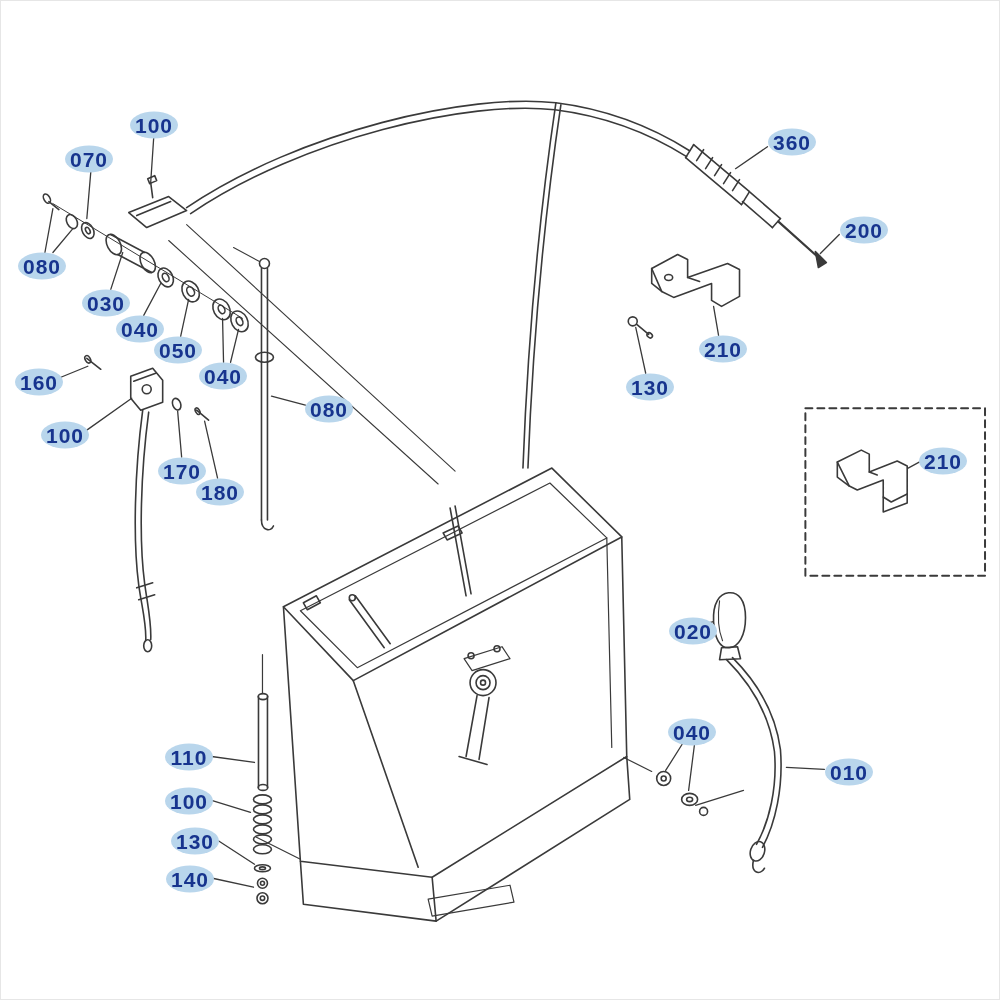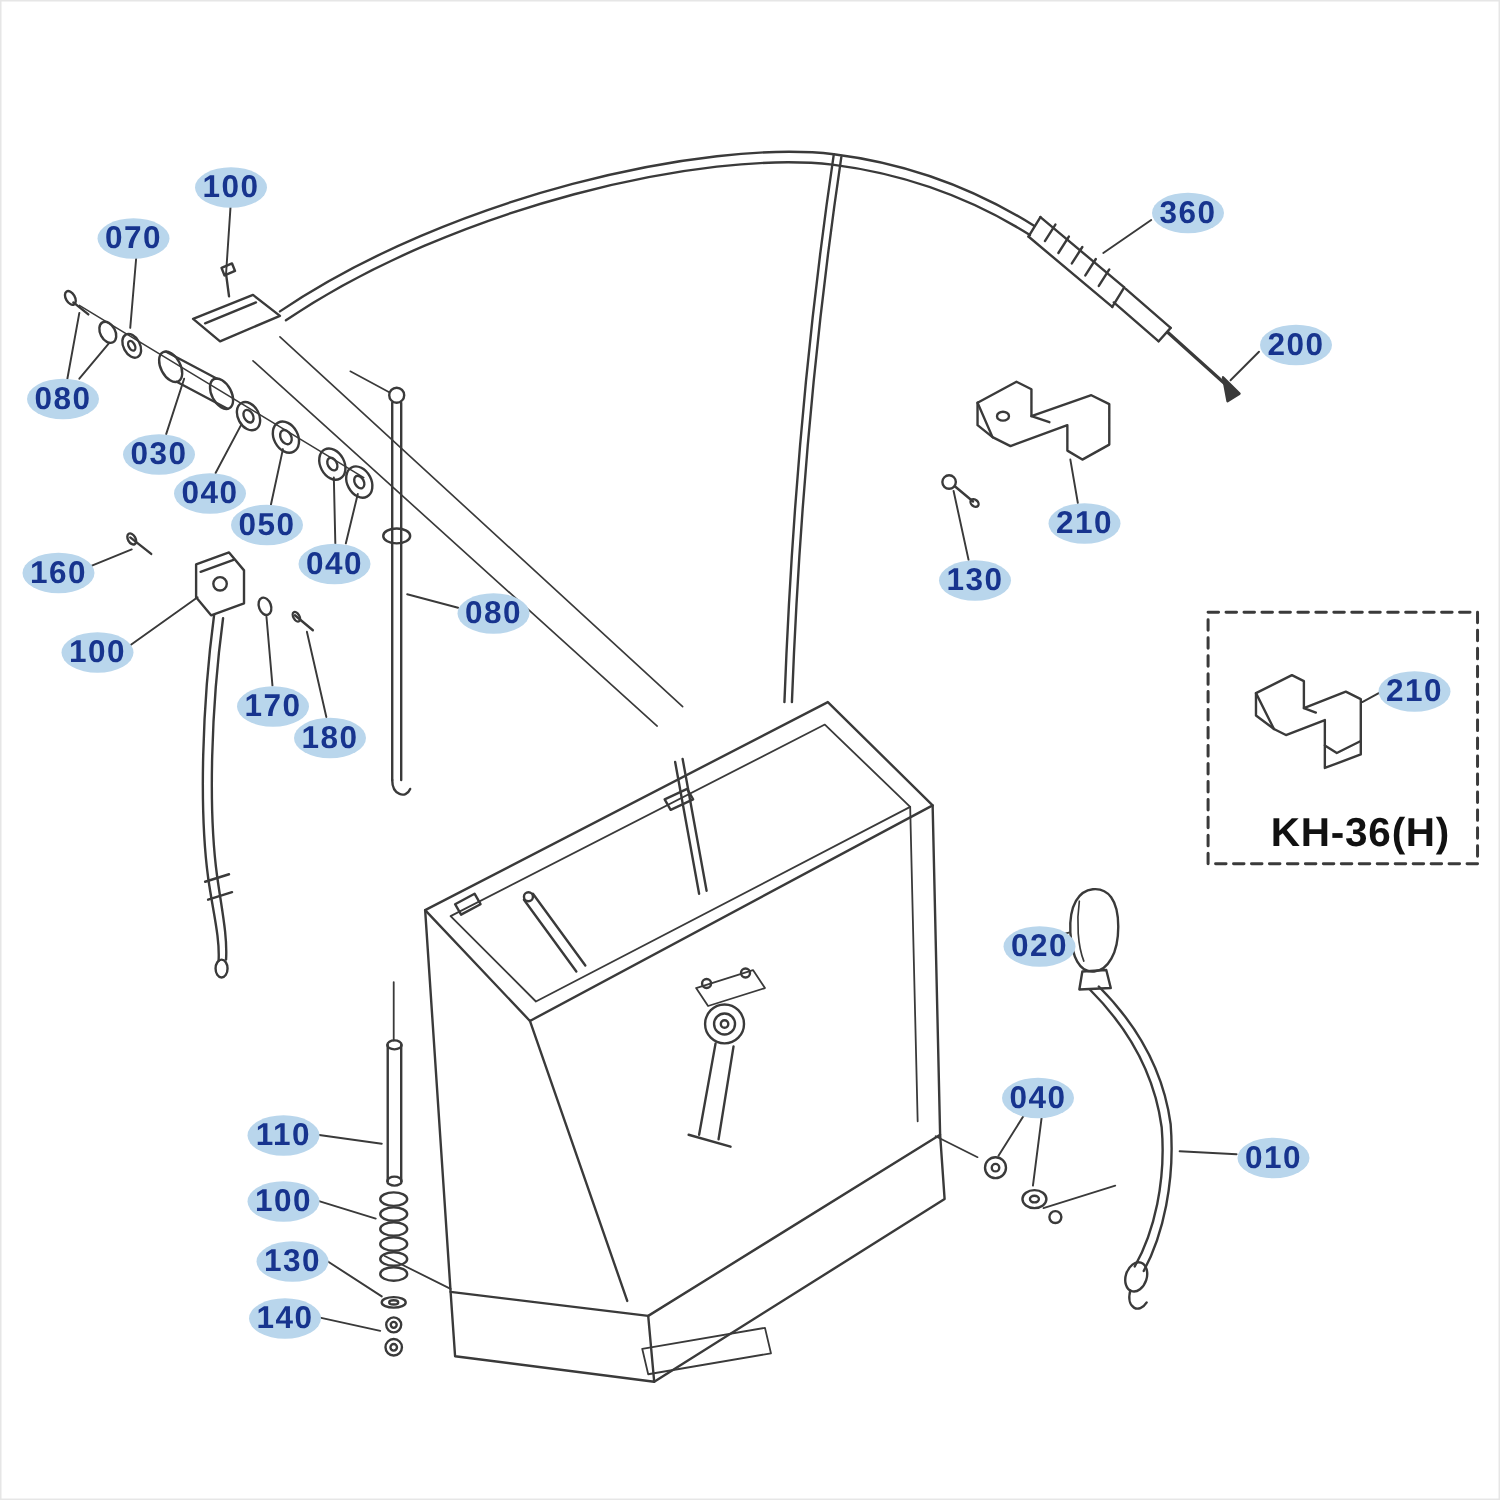--- a/index.html
+++ b/index.html
@@ -234,21 +234,20 @@
         <path d="M683,744 L666,771 M695,744 L689,791"></path>
         <path d="M825,770 L787,768"></path>
         <path d="M211,757 L254,763"></path>
         <path d="M211,801 L250,813"></path>
         <path d="M217,841 L254,865"></path>
         <path d="M212,879 L253,888"></path>
       </g>
     </g>
   </svg>
 
-  <div class="inset-label">KH-36(H)</div>
 
   <div class="callout" style="left:153px;top:124px">100</div>
   <div class="callout" style="left:88px;top:158px">070</div>
   <div class="callout" style="left:41px;top:265px">080</div>
   <div class="callout" style="left:105px;top:302px">030</div>
   <div class="callout" style="left:139px;top:328px">040</div>
   <div class="callout" style="left:177px;top:349px">050</div>
   <div class="callout" style="left:222px;top:375px">040</div>
   <div class="callout" style="left:38px;top:381px">160</div>
   <div class="callout" style="left:64px;top:434px">100</div>

